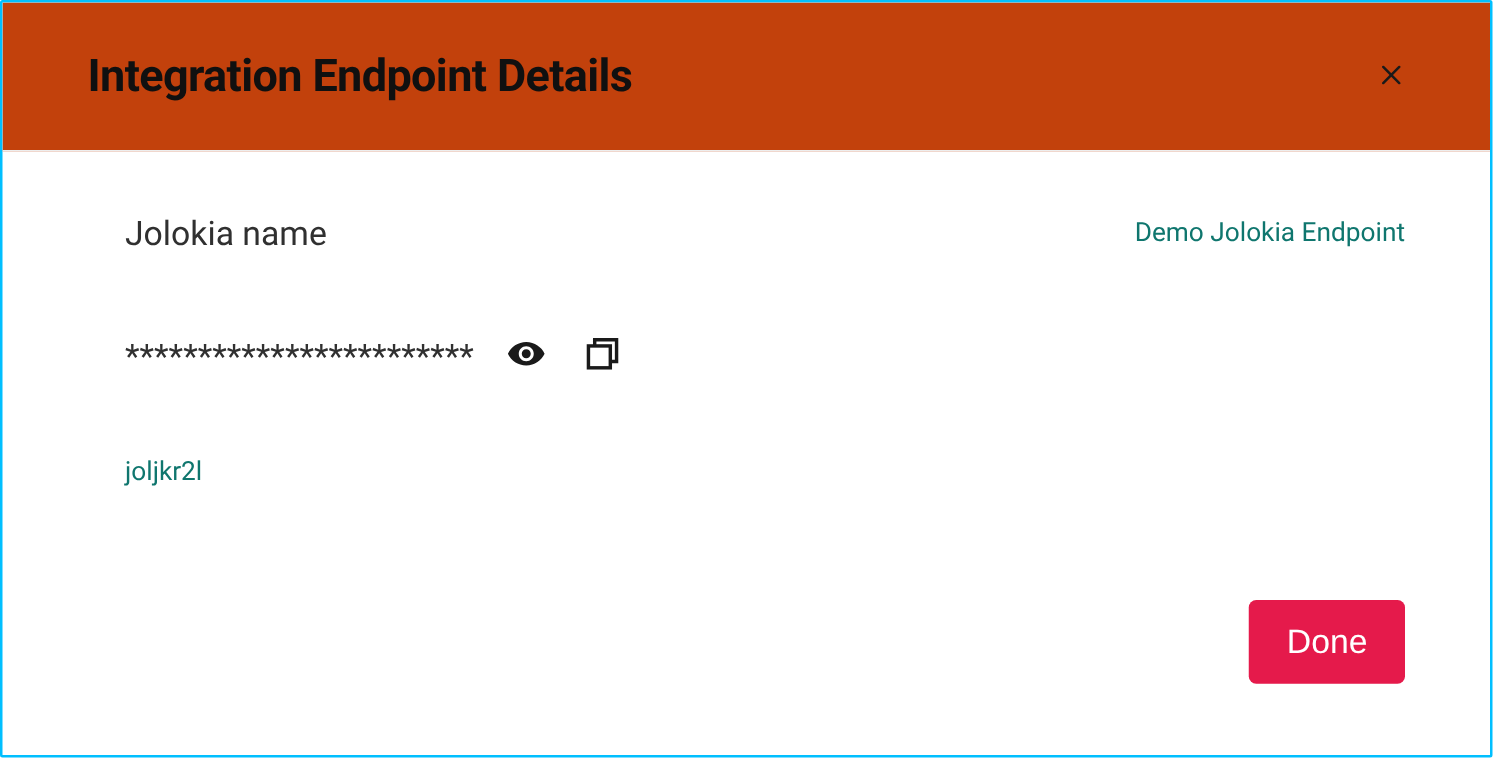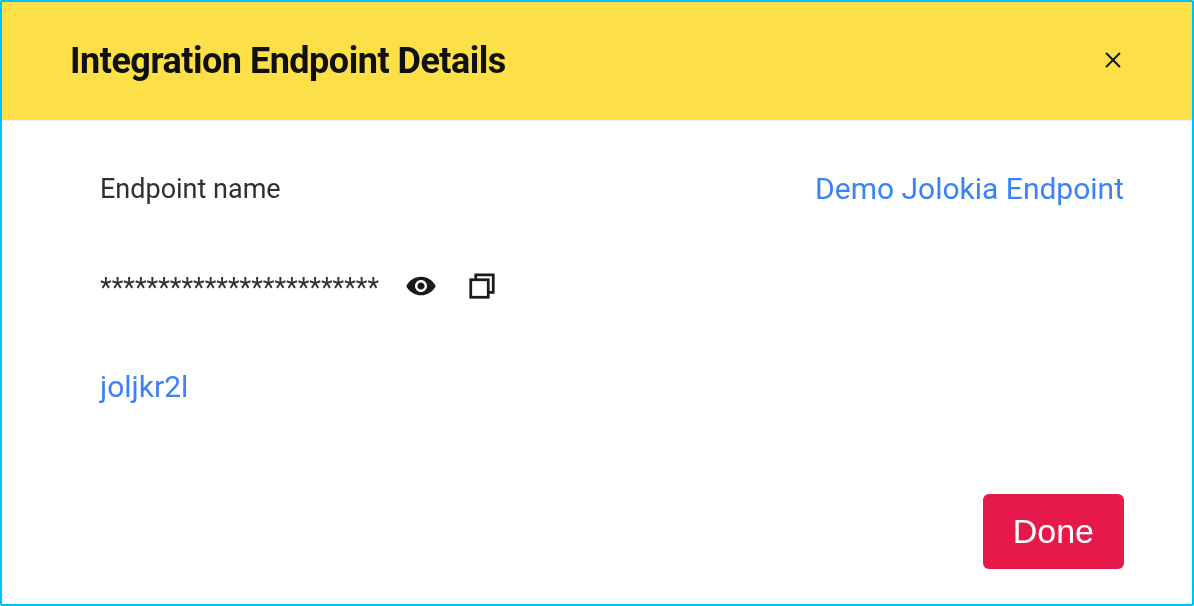--- a/index.html
+++ b/index.html
@@ -9,21 +9,21 @@
     }
     body {
       font-family: -apple-system, BlinkMacSystemFont, "Segoe UI", Roboto, Helvetica, Arial, sans-serif;
       background: #fff;
       width: 1194px;
       height: 606px;
       border: 2px solid #00bfff;
       border-radius: 2px;
     }
     .modal-header {
-      background: #fde047;
+      background: #c2410c;
       padding: 38px 60px 38px 68px;
       display: flex;
       justify-content: space-between;
       align-items: center;
       border-bottom: 1px solid #eee;
     }
     .modal-title {
       font-size: 36px;
       font-weight: 700;
       color: #101010;
@@ -50,22 +50,22 @@
       justify-content: space-between;
       align-items: center;
       margin-bottom: 60px;
     }
     .detail-label {
       font-size: 27px;
       color: #303030;
       font-weight: 400;
     }
     .detail-value {
-      font-size: 30px;
-      color: #3b82f6;
+      font-size: 21px;
+      color: #0f766e;
       font-weight: 400;
       text-align: left;
     }
     .password-row {
       display: flex;
       align-items: center;
       gap: 22px;
     }
     .password-value {
       font-size: 27px;
@@ -93,21 +93,21 @@
     .modal-footer {
       display: flex;
       justify-content: flex-end;
       padding: 0 68px 40px 68px;
     }
     .done-btn {
       background: #e51a4b;
       color: #fff;
       border: none;
       padding: 18px 30px;
-      font-size: 34px;
+      font-size: 27px;
       font-weight: 400;
       border-radius: 6px;
       cursor: pointer;
     }
   </style>
 </head>
 <body>
 
 <div class="modal-header">
   <h1 class="modal-title">Integration Endpoint Details</h1>
@@ -116,21 +116,21 @@
       <svg viewBox="0 0 24 24" fill="none" stroke="#1a1a1a" stroke-width="2.2" stroke-linecap="round">
         <line x1="5" y1="5" x2="19" y2="19"></line>
         <line x1="19" y1="5" x2="5" y2="19"></line>
       </svg>
     </span>
   </button>
 </div>
 
 <div class="modal-body">
   <div class="detail-row">
-    <div class="detail-label">Endpoint name</div>
+    <div class="detail-label">Jolokia name</div>
     <div class="detail-value">Demo Jolokia Endpoint</div>
   </div>
 
   <div class="detail-row">
     <div class="password-row">
       <div class="password-value">************************</div>
       <button class="icon-btn eye-icon">
         <span>
           <svg viewBox="0 0 24 24" fill="#1a1a1a">
             <path d="M12 5C7 5 2.73 8.11 1 12c1.73 3.89 6 7 11 7s9.27-3.11 11-7c-1.73-3.89-6-7-11-7zm0 11.5c-2.49 0-4.5-2.01-4.5-4.5S9.51 7.5 12 7.5s4.5 2.01 4.5 4.5-2.01 4.5-4.5 4.5zm0-7.2c-1.49 0-2.7 1.21-2.7 2.7s1.21 2.7 2.7 2.7 2.7-1.21 2.7-2.7-1.21-2.7-2.7-2.7z"></path>

